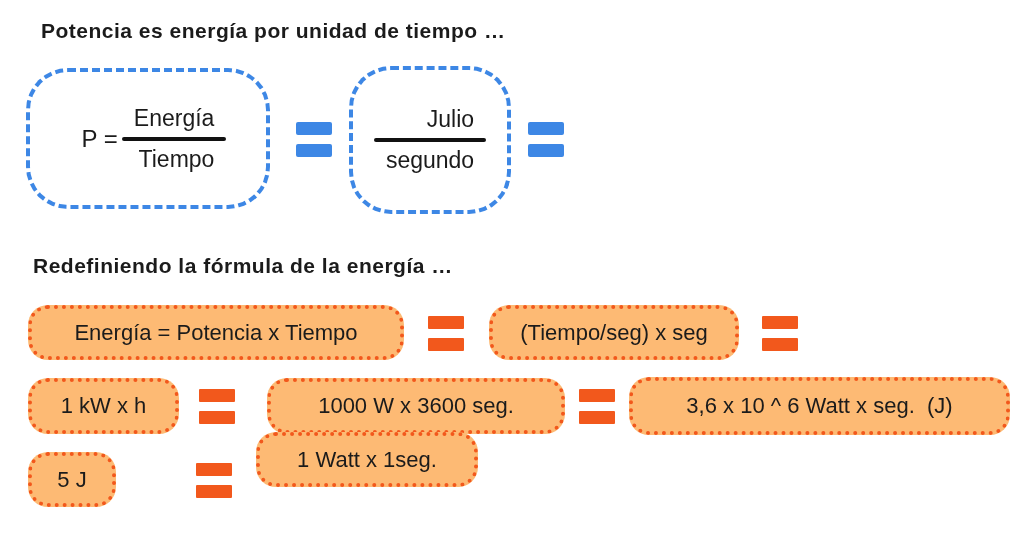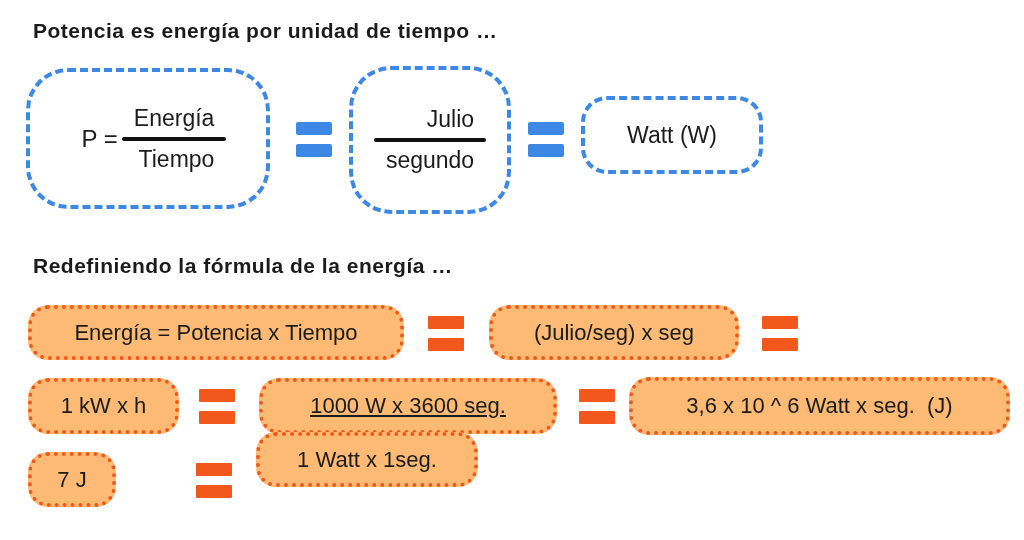--- a/index.html
+++ b/index.html
@@ -94,21 +94,21 @@
     font-size: 22px;
     white-space: pre;
     line-height: 1;
   }
 </style>
 </head>
 <body>
 
 <div class="canvas">
 
-  <div class="title" style="top:19px;">Potencia es energía por unidad de tiempo …</div>
+  <div class="title" style="top:19px;margin-left:8px;">Potencia es energía por unidad de tiempo …</div>
 
   <div class="bbox" style="left:26px; top:68px; width:244px; height:141px;">
     <span class="lhs">P =</span>
     <div class="frac">
       <span class="word">Energía</span>
       <div class="fline"></div>
       <span class="word">Tiempo</span>
     </div>
   </div>
 
@@ -123,61 +123,58 @@
       <div class="fline"></div>
       <span class="word">segundo</span>
     </div>
   </div>
 
   <div class="eq blue" style="left:528px; top:118px; height:42px;">
       <i></i>
       <i></i>
     </div>
 
-  <div class="bbox small" style="left:581px; top:96px; width:182px; height:78px;">
-    <span class="plain-label">Watt (W)</span>
-  </div>
 
   <div class="title" style="top:254px;">Redefiniendo la fórmula de la energía …</div>
 
   <div class="obox" style="left:28px; top:305px; width:376px; height:55px;">
     <span class="olabel">Energía = Potencia x Tiempo</span>
   </div>
   <div class="eq orange" style="left:428px; top:311px; height:44px;">
       <i></i>
       <i></i>
     </div>
   <div class="obox" style="left:489px; top:305px; width:250px; height:55px;">
-    <span class="olabel">(Julio/seg) x seg</span>
+    <span class="olabel">(Tiempo/seg) x seg</span>
   </div>
   <div class="eq orange" style="left:762px; top:311px; height:44px;">
       <i></i>
       <i></i>
     </div>
 
   <div class="obox" style="left:28px; top:378px; width:151px; height:56px;">
     <span class="olabel">1 kW x h</span>
   </div>
   <div class="eq orange" style="left:199px; top:384px; height:44px;">
       <i></i>
       <i></i>
     </div>
-  <div class="obox" style="left:259px; top:378px; width:298px; height:56px;text-decoration:underline;">
+  <div class="obox" style="left:267px; top:378px; width:298px; height:56px;">
     <span class="olabel">1000 W x 3600 seg.</span>
   </div>
   <div class="eq orange" style="left:579px; top:384px; height:44px;">
       <i></i>
       <i></i>
     </div>
   <div class="obox" style="left:629px; top:377px; width:381px; height:58px;">
     <span class="olabel">3,6 x 10 ^ 6 Watt x seg.  (J)</span>
   </div>
 
   <div class="obox" style="left:28px; top:452px; width:88px; height:55px;">
-    <span class="olabel">7 J</span>
+    <span class="olabel">5 J</span>
   </div>
   <div class="eq orange" style="left:196px; top:458px; height:44px;">
       <i></i>
       <i></i>
     </div>
   <div class="obox" style="left:256px; top:432px; width:222px; height:55px;">
     <span class="olabel">1 Watt x 1seg.</span>
   </div>
 
 </div>

